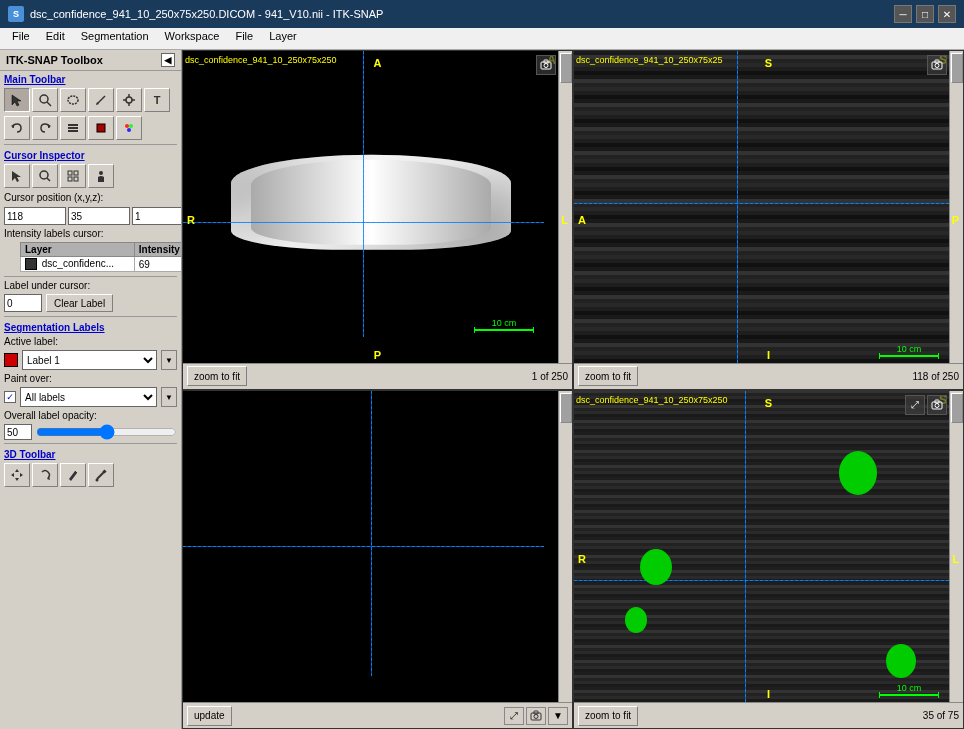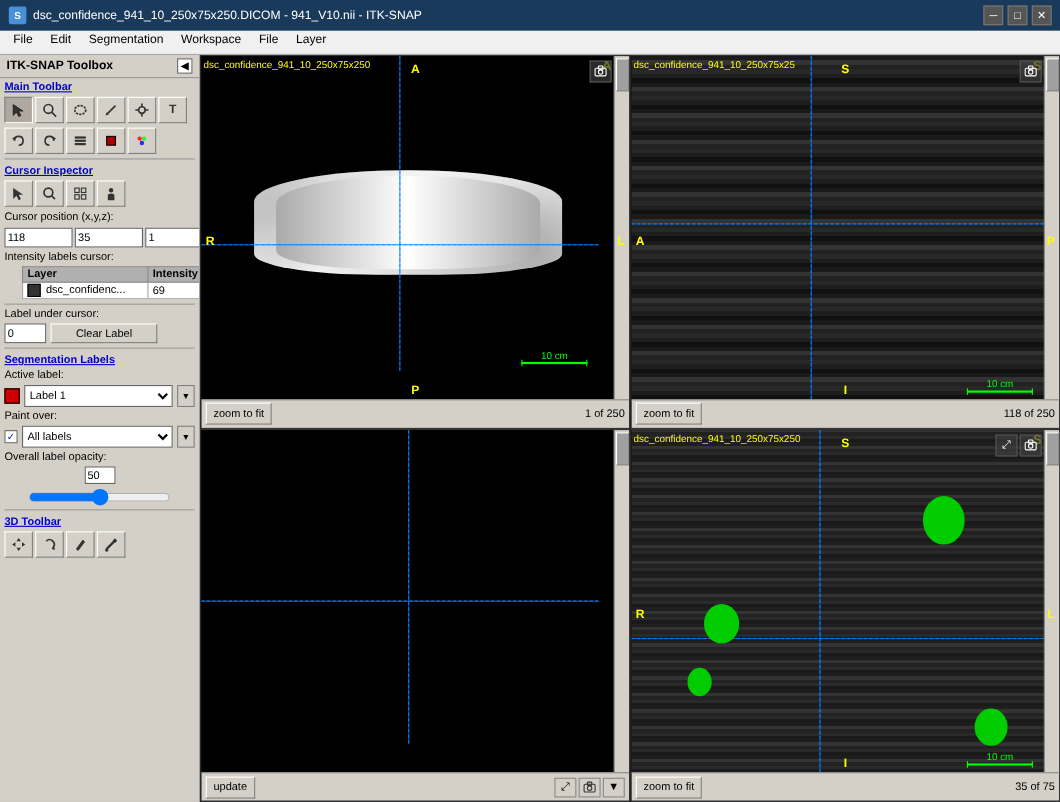--- a/index.html
+++ b/index.html
@@ -97,27 +97,27 @@
     .coord-row { display: flex; align-items: center; gap: 2px; padding: 2px 4px; font-size: 10px; }
     .coord-label { font-size: 10px; }
     .coord-input { width: 62px; height: 18px; background: white; border: 1px solid #666; padding: 1px 2px; font-size: 10px; }
     .intensity-label { padding: 1px 4px; font-size: 10px; }
     .intensity-table { margin: 2px 20px; border-collapse: collapse; width: calc(100% - 8px); padding-left: 36px; }
     .intensity-table th { background: #b0b0b0; border: 1px solid #888; padding: 1px 4px; font-size: 10px; text-align: left; }
     .intensity-table td { border: 1px solid #aaa; padding: 1px 4px; font-size: 10px; background: white; }
     .layer-color { width: 12px; height: 12px; background: #333; display: inline-block; border: 1px solid #000; vertical-align: middle; margin-right: 2px; }
     .label-row { display: flex; align-items: center; gap: 4px; padding: 2px 0; }
     .label-input { width: 38px; height: 18px; border: 1px solid #666; background: white; padding: 1px 2px; font-size: 10px; }
-    .label-btn { height: 18px; padding: 0 22px; background: #d4d0c8; border: 1px solid #808080; border-top-color: #fff; border-left-color: #fff; cursor: pointer; font-size: 10px; }
+    .label-btn { height: 18px; padding: 0 7px; background: #d4d0c8; border: 1px solid #808080; border-top-color: #fff; border-left-color: #fff; cursor: pointer; font-size: 10px; }
     .seg-row { display: flex; align-items: center; gap: 4px; padding: 2px 0; }
     .seg-label { font-size: 10px; }
     .seg-color { width: 14px; height: 14px; background: #cc0000; border: 1px solid #000; display: inline-block; }
     .seg-select { flex: 1; height: 20px; font-size: 10px; border: 1px solid #666; background: white; }
     .seg-dropdown { width: 16px; height: 20px; background: #d4d0c8; border: 1px solid #808080; display: flex; align-items: center; justify-content: center; cursor: pointer; font-size: 8px; }
-    .opacity-row { display: flex; align-items: center; gap: 4px; padding: 1px 0; flex-direction: column; }
+    .opacity-row { display: flex; align-items: center; gap: 4px; padding: 1px 0; }
     .opacity-input { width: 28px; height: 16px; border: 1px solid #666; background: white; padding: 1px 2px; font-size: 10px; }
     .opacity-slider { flex: 1; height: 14px; }
     
     
     .viewports {
       flex: 1;
       display: grid;
       grid-template-columns: 1fr 1fr;
       grid-template-rows: 1fr 1fr;
       gap: 0;

